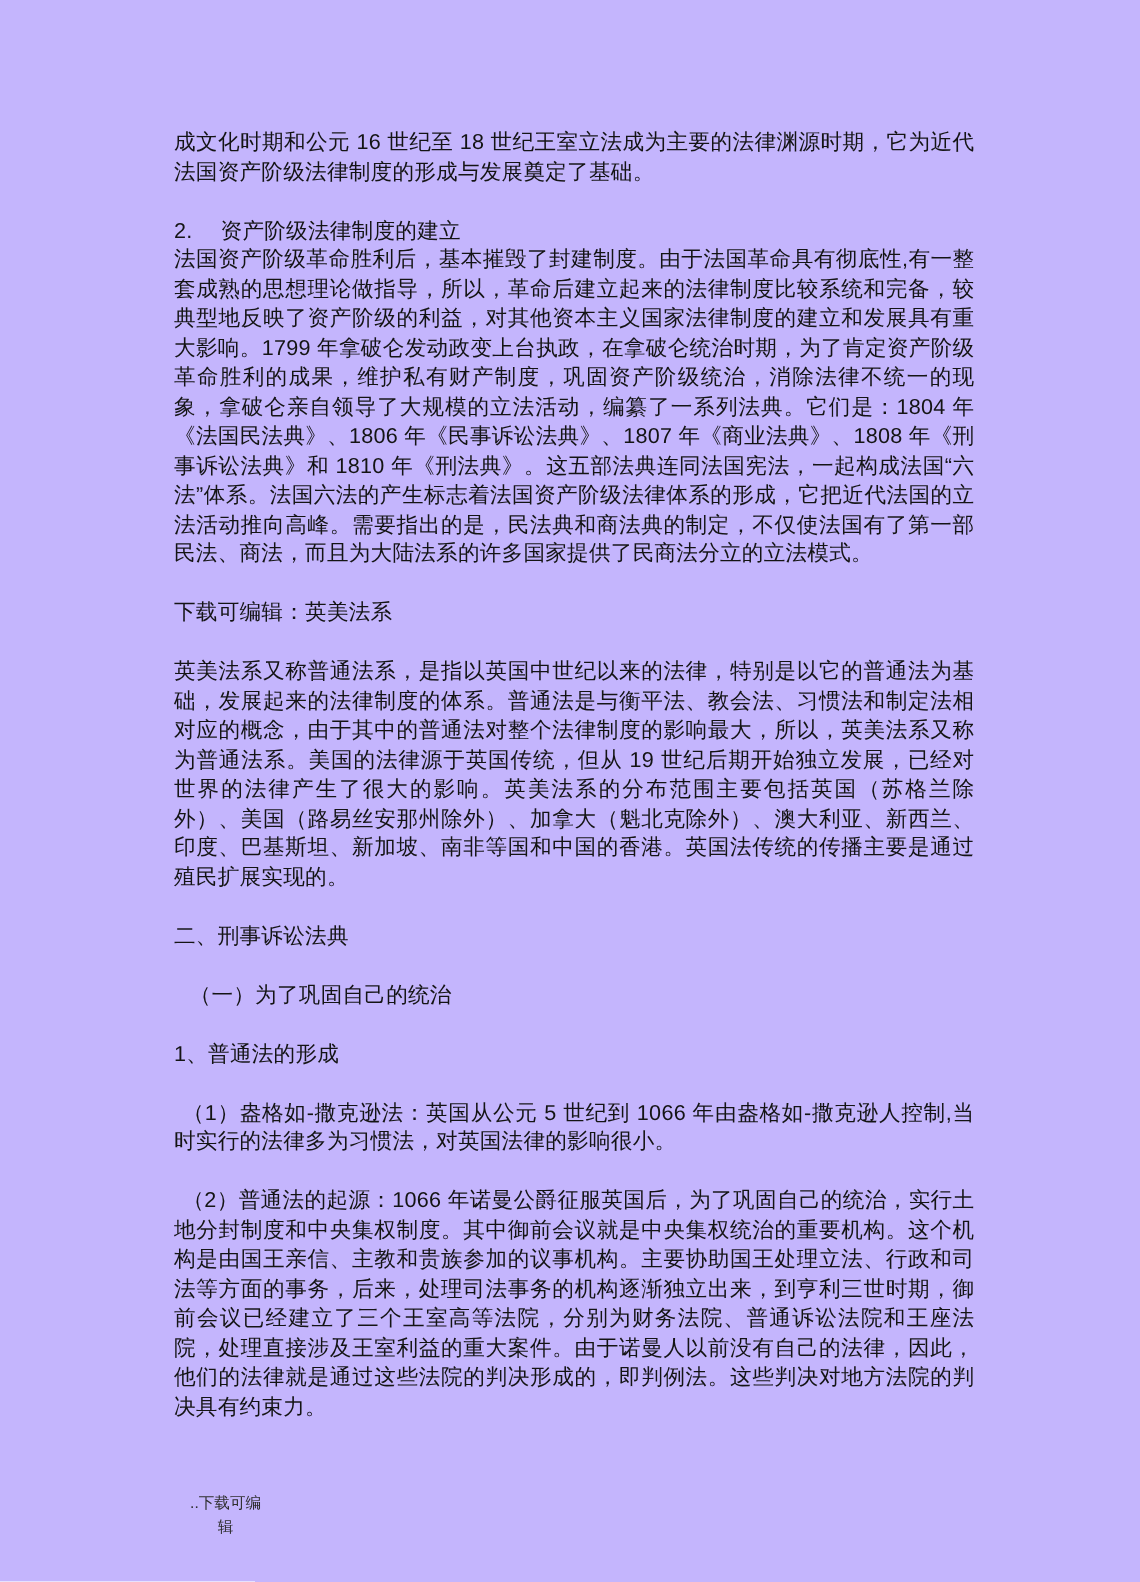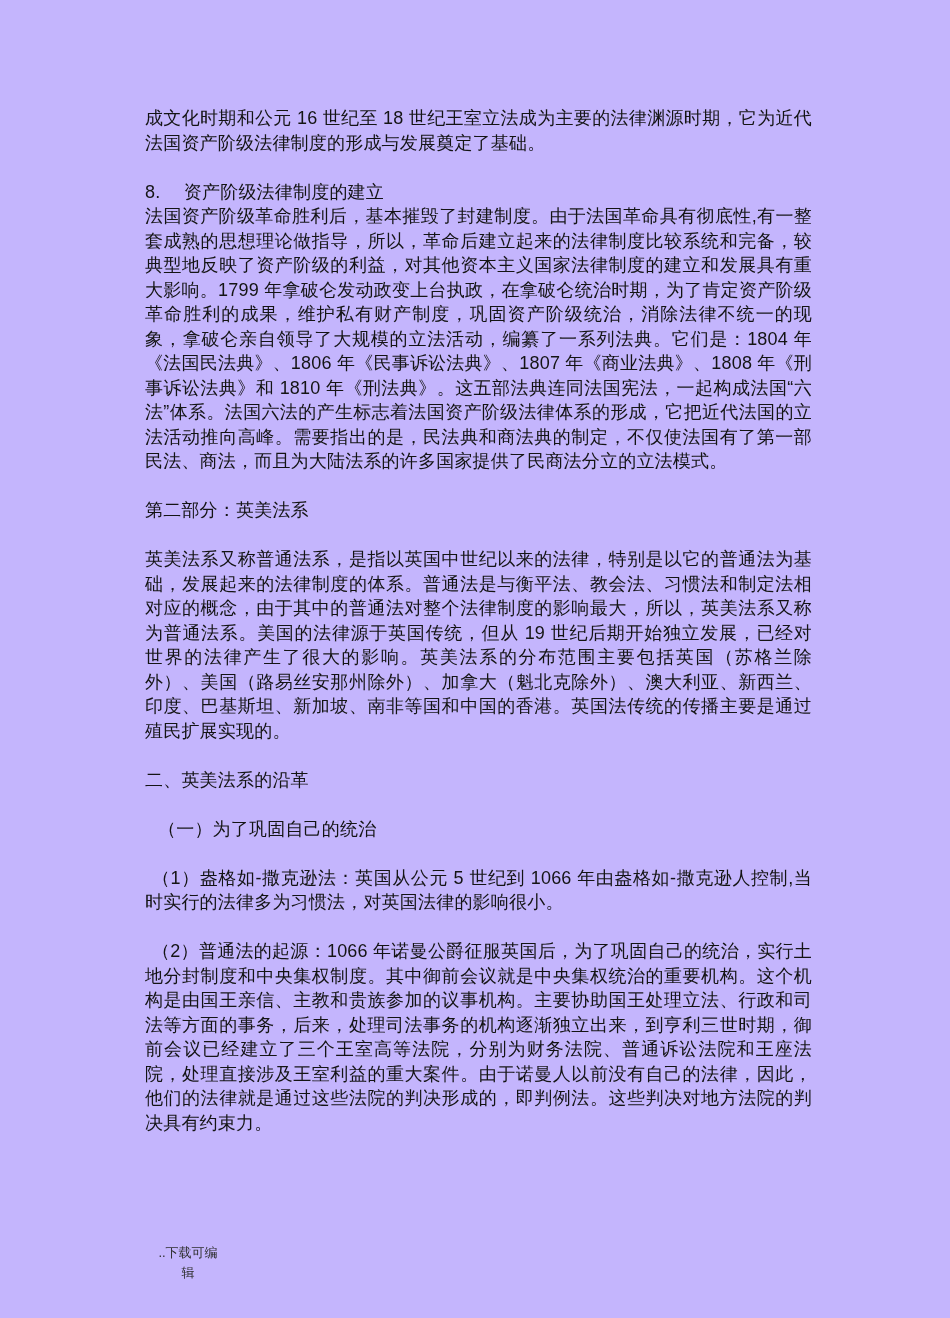--- a/index.html
+++ b/index.html
@@ -39,33 +39,34 @@
   }
 </style>
 </head>
 <body>
 
 <div class="page">
   <main class="content">
 
     <p class="block para">成文化时期和公元 16 世纪至 18 世纪王室立法成为主要的法律渊源时期，它为近代法国资产阶级法律制度的形成与发展奠定了基础。</p>
 
-    <h3 class="block heading tight">8.　 资产阶级法律制度的建立</h3>
+    <h3 class="block heading tight">2.　 资产阶级法律制度的建立</h3>
 
     <p class="block para">法国资产阶级革命胜利后，基本摧毁了封建制度。由于法国革命具有彻底性,有一整套成熟的思想理论做指导，所以，革命后建立起来的法律制度比较系统和完备，较典型地反映了资产阶级的利益，对其他资本主义国家法律制度的建立和发展具有重大影响。1799 年拿破仑发动政变上台执政，在拿破仑统治时期，为了肯定资产阶级革命胜利的成果，维护私有财产制度，巩固资产阶级统治，消除法律不统一的现象，拿破仑亲自领导了大规模的立法活动，编纂了一系列法典。它们是：1804 年《法国民法典》、1806 年《民事诉讼法典》、1807 年《商业法典》、1808 年《刑事诉讼法典》和 1810 年《刑法典》。这五部法典连同法国宪法，一起构成法国“六法”体系。法国六法的产生标志着法国资产阶级法律体系的形成，它把近代法国的立法活动推向高峰。需要指出的是，民法典和商法典的制定，不仅使法国有了第一部民法、商法，而且为大陆法系的许多国家提供了民商法分立的立法模式。</p>
 
-    <h2 class="block heading">第二部分：英美法系</h2>
+    <h2 class="block heading">下载可编辑：英美法系</h2>
 
 
     <p class="block para">英美法系又称普通法系，是指以英国中世纪以来的法律，特别是以它的普通法为基础，发展起来的法律制度的体系。普通法是与衡平法、教会法、习惯法和制定法相对应的概念，由于其中的普通法对整个法律制度的影响最大，所以，英美法系又称为普通法系。美国的法律源于英国传统，但从 19 世纪后期开始独立发展，已经对世界的法律产生了很大的影响。英美法系的分布范围主要包括英国（苏格兰除外）、美国（路易丝安那州除外）、加拿大（魁北克除外）、澳大利亚、新西兰、印度、巴基斯坦、新加坡、南非等国和中国的香港。英国法传统的传播主要是通过殖民扩展实现的。</p>
 
-    <h3 class="block heading">二、英美法系的沿革</h3>
+    <h3 class="block heading">二、刑事诉讼法典</h3>
 
     <h4 class="block heading indent-md">（一）为了巩固自己的统治</h4>
 
+    <h4 class="block heading">1、普通法的形成</h4>
 
     <p class="block para indent-sm">（1）盎格如-撒克逊法：英国从公元 5 世纪到 1066 年由盎格如-撒克逊人控制,当时实行的法律多为习惯法，对英国法律的影响很小。</p>
 
     <p class="block para indent-sm">（2）普通法的起源：1066 年诺曼公爵征服英国后，为了巩固自己的统治，实行土地分封制度和中央集权制度。其中御前会议就是中央集权统治的重要机构。这个机构是由国王亲信、主教和贵族参加的议事机构。主要协助国王处理立法、行政和司法等方面的事务，后来，处理司法事务的机构逐渐独立出来，到亨利三世时期，御前会议已经建立了三个王室高等法院，分别为财务法院、普通诉讼法院和王座法院，处理直接涉及王室利益的重大案件。由于诺曼人以前没有自己的法律，因此，他们的法律就是通过这些法院的判决形成的，即判例法。这些判决对地方法院的判决具有约束力。</p>
 
   </main>
 
   <footer class="footer">..下载可编辑</footer>
 </div>
 

